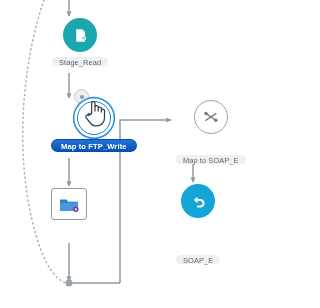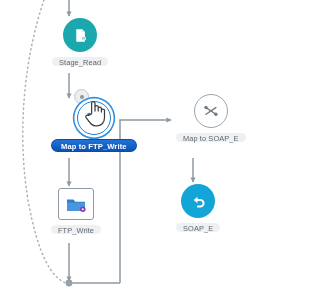--- a/index.html
+++ b/index.html
@@ -189,36 +189,35 @@
 
   <div class="node" style="left:51px; top:188px;">
     <div class="boxnode">
       <svg class="ico" width="22" height="19" viewBox="0 0 24 20">
         <path d="M2.2 4.6h7l2 2.3h10.6v10.2H2.2z" fill="#2f7fd0"></path>
         <path d="M2.2 8.1h19.6v9H2.2z" fill="#4a95dd"></path>
         <circle cx="19.4" cy="15.2" r="3" fill="#7f3fb0"></circle>
         <path d="M18.2 15.2h2.4M19.4 14v2.4" stroke="#ffffff" stroke-width="0.9"></path>
       </svg>
     </div>
-    <div class="label">FTP_Write</div>
-  </div>
-
-  <div class="node" style="left:176px; top:94px;">
+  </div>
+
+  <div class="node" style="left:176px; top:100px;gap:16px;">
     <div class="circle plain">
       <svg class="ico" width="18" height="18" viewBox="0 0 20 20">
         <circle cx="4.4" cy="6.2" r="1.9" fill="#6f7c86"></circle>
         <circle cx="15.4" cy="13.6" r="1.9" fill="#6f7c86"></circle>
         <path d="M4.4 13.6 L15.4 6.2" stroke="#6f7c86" stroke-width="1.6" stroke-linecap="round" fill="none"></path>
         <path d="M4.4 6.2 L15.4 13.6" stroke="#6f7c86" stroke-width="1.6" stroke-linecap="round" fill="none"></path>
       </svg>
     </div>
     <div class="label">Map to SOAP_E</div>
   </div>
 
-  <div class="node" style="left:176px; top:184px;">
+  <div class="node" style="left:176px; top:184px;gap:32px;">
     <div class="circle cyan">
       <svg class="ico" width="18" height="18" viewBox="0 0 20 20">
         <path d="M9.4 5.2 L5.2 8.8 L9.4 12.4 V9.9 h3.1 a2.6 2.6 0 0 1 0 5.2 H9.0
                  v2.2 h3.5 a4.8 4.8 0 0 0 0 -9.6 H9.4 z" fill="#ffffff"></path>
       </svg>
     </div>
     <div class="label">SOAP_E</div>
   </div>
 
   <svg id="hand-cursor" viewBox="0 0 24 30">

